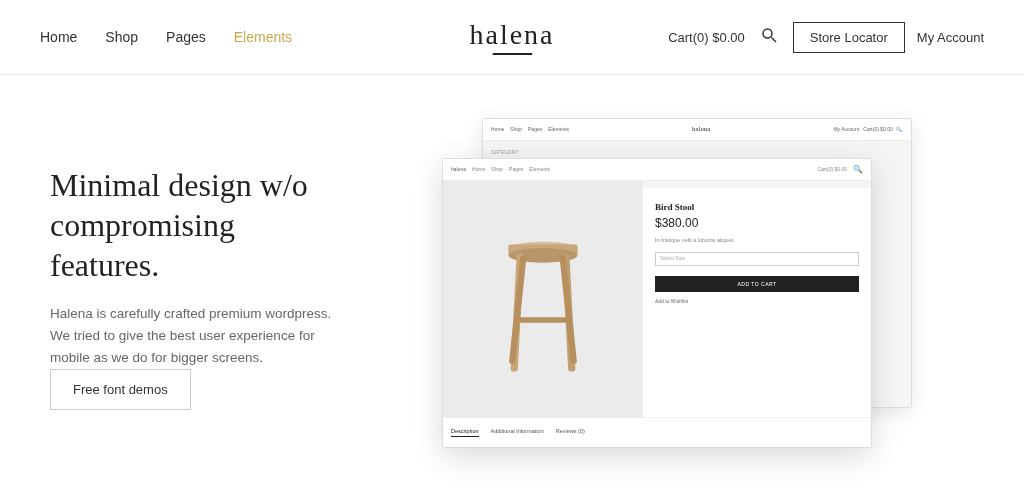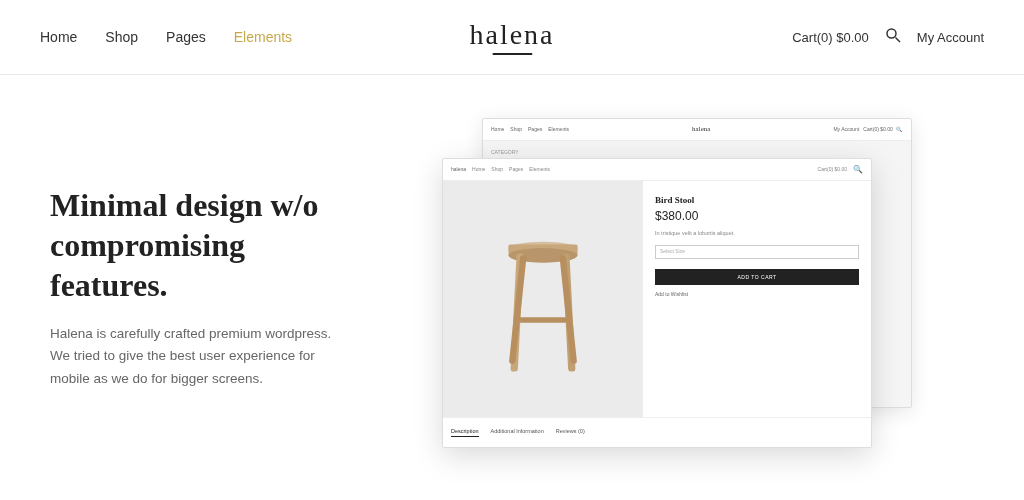--- a/index.html
+++ b/index.html
@@ -111,21 +111,21 @@
 
     .hero-left {
       width: 380px;
       padding: 0 40px 0 50px;
       flex-shrink: 0;
     }
 
     .hero-headline {
       font-family: Georgia, serif;
       font-size: 32px;
-      font-weight: 700;
+      font-weight: 400;
       color: #222;
       line-height: 1.25;
       margin-bottom: 18px;
     }
 
     .hero-subtext {
       font-family: Arial, sans-serif;
       font-size: 13.5px;
       color: #666;
       line-height: 1.65;
@@ -301,20 +301,21 @@
     
     .stool-svg {
       width: 130px;
       height: 200px;
     }
 
     .mockup-product-info {
       flex: 1;
       background: #fff;
       padding: 14px 12px;
+      margin-top: 7px;
     }
 
     .product-title-mock {
       font-size: 9px;
       font-family: Georgia, serif;
       color: #222;
       margin-bottom: 4px;
       font-weight: 600;
     }
 
@@ -405,29 +406,31 @@
   </div>
 
   <div class="nav-right">
     <span class="cart-info">Cart(0)  $0.00</span>
     <button class="search-icon-btn">
       <svg width="16" height="16" viewBox="0 0 16 16" fill="none" stroke="#333" stroke-width="1.5">
         <circle cx="6.5" cy="6.5" r="4.5"></circle>
         <line x1="10.5" y1="10.5" x2="15" y2="15"></line>
       </svg>
     </button>
+    <button class="store-locator-btn">Store Locator</button>
     <a href="#" class="my-account-link">My Account</a>
   </div>
 </header>
 
 <section class="hero">
   <div class="hero-left">
     <h1 class="hero-headline">Minimal design w/o compromising features.</h1>
     <p class="hero-subtext">Halena is carefully crafted premium wordpress. We tried to give the best user experience for mobile as we do for bigger screens.</p>
     <div class="hero-buttons">
+      <button class="btn-free">Free font demos</button>
     </div>
   </div>
 
   <div class="hero-right">
     <div class="mockup-container">
 
       <div class="mockup-back">
         <div class="mockup-back-header">
           <div class="mockup-back-nav">
             <span>Home</span>

